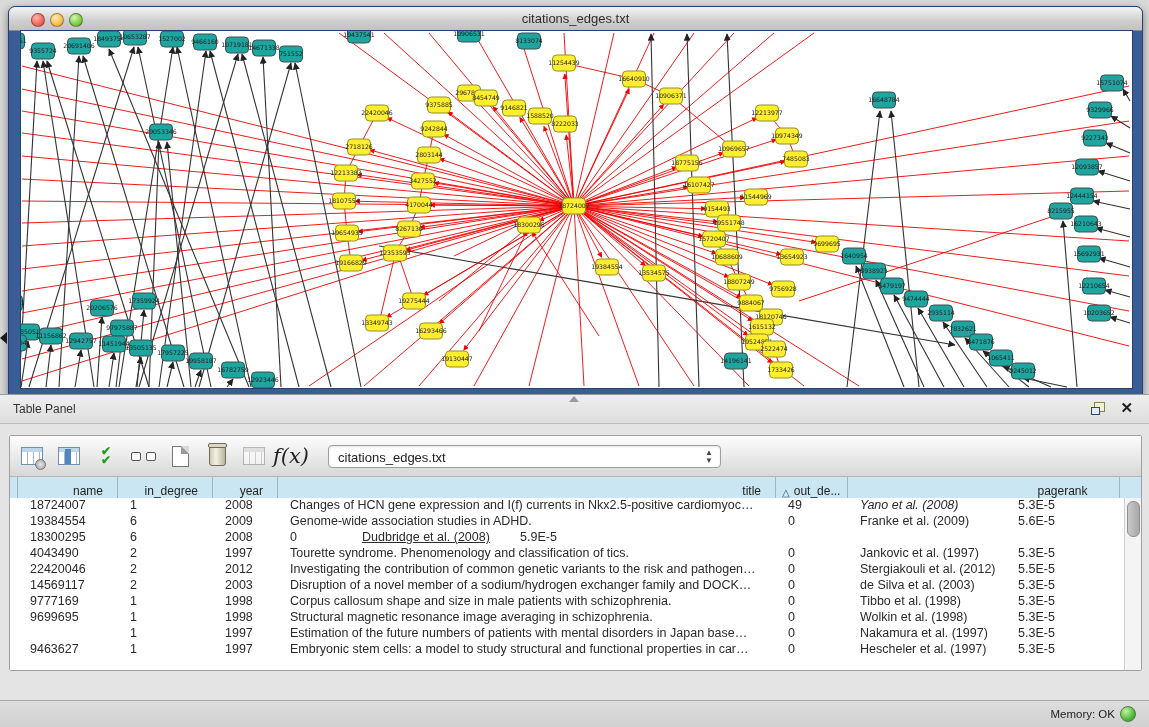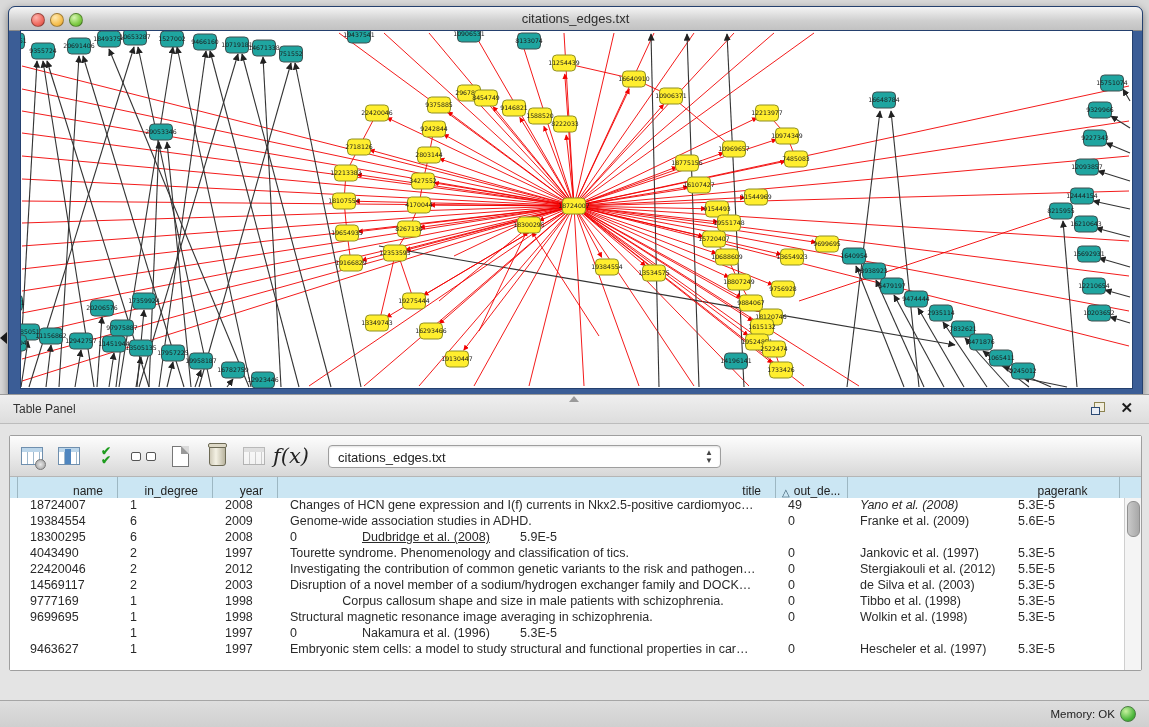--- a/index.html
+++ b/index.html
@@ -806,42 +806,43 @@
             <div class="gcell" style="width: 498px;">Disruption of a novel member of a sodium/hydrogen exchanger family and DOCK…</div>
             <div class="gcell" style="width: 72px;">0</div>
             <div class="gcell" style="width: 158px;">de Silva et al. (2003)</div>
             <div class="gcell" style="width: 114px;">5.3E-5</div>
           </div>
           <div class="grow">
             <div class="gcell" style="width: 8px; padding: 0px;"></div>
             <div class="gcell" style="width: 100px;">9777169</div>
             <div class="gcell" style="width: 95px;">1</div>
             <div class="gcell" style="width: 65px;">1998</div>
-            <div class="gcell" style="width: 498px; text-align: center;">Corpus callosum shape and size in male patients with schizophrenia.</div>
+            <div class="gcell" style="width: 498px;">Corpus callosum shape and size in male patients with schizophrenia.</div>
             <div class="gcell" style="width: 72px;">0</div>
             <div class="gcell" style="width: 158px;">Tibbo et al. (1998)</div>
             <div class="gcell" style="width: 114px;">5.3E-5</div>
           </div>
           <div class="grow">
             <div class="gcell" style="width: 8px; padding: 0px;"></div>
             <div class="gcell" style="width: 100px;">9699695</div>
             <div class="gcell" style="width: 95px;">1</div>
             <div class="gcell" style="width: 65px;">1998</div>
             <div class="gcell" style="width: 498px;">Structural magnetic resonance image averaging in schizophrenia.</div>
             <div class="gcell" style="width: 72px;">0</div>
             <div class="gcell" style="width: 158px;">Wolkin et al. (1998)</div>
             <div class="gcell" style="width: 114px;">5.3E-5</div>
           </div>
           <div class="grow">
             <div class="gcell" style="width: 8px; padding: 0px;"></div>
             <div class="gcell" style="width: 100px; margin-top: 48px;">9465546</div>
             <div class="gcell" style="width: 95px;">1</div>
             <div class="gcell" style="width: 65px;">1997</div>
+            <div class="gcell" style="width: 498px;">Estimation of the future numbers of patients with mental disorders in Japan base…</div>
             <div class="gcell" style="width: 72px;">0</div>
-            <div class="gcell" style="width: 158px;">Nakamura et al. (1996)</div>
+            <div class="gcell" style="width: 158px;">Nakamura et al. (1997)</div>
             <div class="gcell" style="width: 114px;">5.3E-5</div>
           </div>
           <div class="grow">
             <div class="gcell" style="width: 8px; padding: 0px;"></div>
             <div class="gcell" style="width: 100px;">9463627</div>
             <div class="gcell" style="width: 95px;">1</div>
             <div class="gcell" style="width: 65px;">1997</div>
             <div class="gcell" style="width: 498px;">Embryonic stem cells: a model to study structural and functional properties in car…</div>
             <div class="gcell" style="width: 72px;">0</div>
             <div class="gcell" style="width: 158px;">Hescheler et al. (1997)</div>

